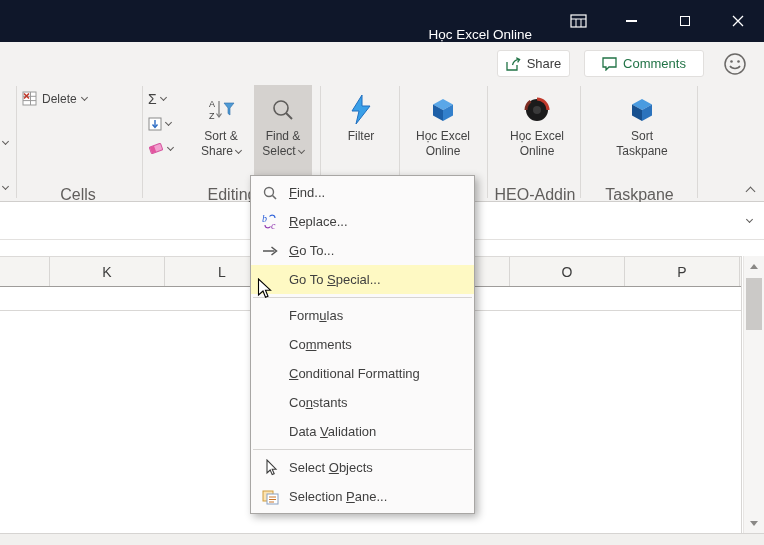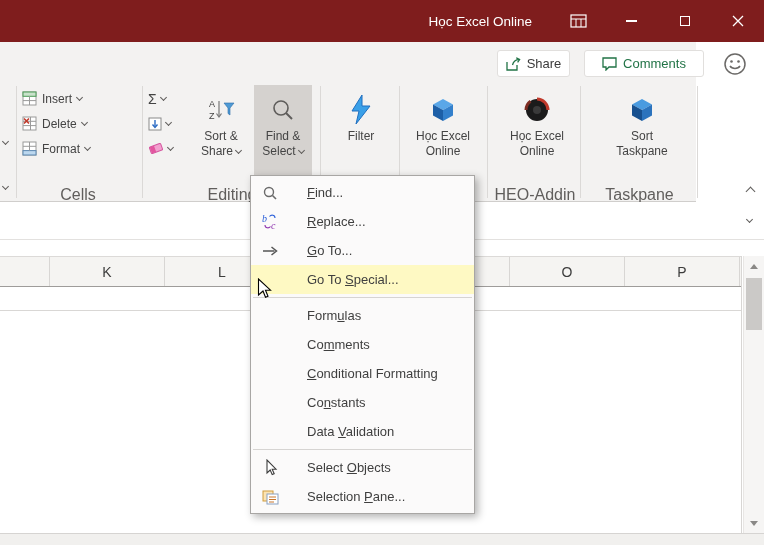--- a/index.html
+++ b/index.html
@@ -2,29 +2,29 @@
 <html><head>
 <meta charset="utf-8">
 <style>
   * { margin:0; padding:0; box-sizing:border-box; }
   html,body { width:764px; height:545px; }
   body { font-family:"Liberation Sans", sans-serif; background:#fff; }
   .app { position:relative; width:764px; height:545px; overflow:hidden; background:#fff; }
 
   
   .titlebar { position:absolute; left:0; top:0; width:764px; height:42px;
-    background:#7f1d1d; display:flex; align-items:center; }
+    background:#0f172a; display:flex; align-items:flex-end; }
   .tb-title { margin-left:auto; margin-right:20px; color:#fff; font-size:13.5px; }
   .tb-controls { display:flex; height:42px; }
   .ctl { width:53px; height:42px; display:flex; align-items:center; justify-content:center; }
   .min-glyph { width:11px; height:1.5px; background:#fff; }
   .max-glyph { width:10px; height:10px; border:1.3px solid #fff; }
 
   
-  .ribbon { position:absolute; left:0; top:42px; width:696px; height:160px;
+  .ribbon { position:absolute; left:0; top:42px; width:764px; height:160px;
     background:#f3f2f1; border-bottom:1px solid #d0cecc; }
   .qa-btn { position:absolute; top:8px; height:27px; background:#fff;
     border:1px solid #e1dfdd; border-radius:3px; display:flex; align-items:center;
     justify-content:center; gap:6px; font-size:13px; cursor:default; }
   .share-btn { left:497px; width:73px; color:#3b3b3b; }
   .comments-btn { left:584px; width:120px; color:#217346; }
   .smiley-btn { position:absolute; left:722px; top:9px; width:26px; height:26px;
     display:flex; align-items:center; justify-content:center; }
   .vsep { position:absolute; top:44px; height:112px; width:1px; background:#dbd9d7; }
   .cut-chev { position:absolute; left:3px; }
@@ -79,21 +79,21 @@
     border-top:5px solid #8a8886; }
   .scroll-thumb { position:absolute; left:2px; top:22px; width:16px; height:52px; background:#cbc9c7; }
 
   .bottom-bar { position:absolute; left:0; top:533px; width:764px; height:12px;
     background:#f1f0ee; border-top:1px solid #d6d4d2; }
 
   
   .ctx-menu { position:absolute; left:250px; top:175px; width:225px; background:#fbfafa;
     border:1px solid #a8a6a4; box-shadow:3px 3px 8px rgba(0,0,0,0.3); padding:2px 0; z-index:50; }
   .menu-item { display:flex; align-items:center; height:29px; font-size:13px; color:#3f3f3f;
-    padding-left:7px; cursor:default;gap:18px; }
+    padding-left:7px; cursor:default; }
   .menu-item.hl { background:#fef9c3; }
   .mi-icon { width:24px; height:18px; margin-right:7px; display:flex; align-items:center;
     justify-content:center; flex:0 0 24px; }
   .menu-sep { height:1px; background:#d6d4d2; margin:3px 2px; }
   .menu-item u { text-decoration:underline; }
 
   .mouse-cursor { position:absolute; left:257px; top:278px; z-index:60; }
 </style>
 </head>
 <body>
@@ -157,46 +157,26 @@
     <div class="vsep" style="left:320px"></div>
     <div class="vsep" style="left:399px"></div>
     <div class="vsep" style="left:487px"></div>
     <div class="vsep" style="left:580px"></div>
     <div class="vsep" style="left:697px"></div>
 
     <div class="cells-group">
       <div class="small-btn">
         <svg width="15" height="15">
             <rect x="1" y="1" width="13" height="13" fill="#fff" stroke="#9a9a9a"></rect>
-            <rect x="1" y="1" width="13" height="4.3" fill="#c9e2cb" stroke="#4a9b57"></rect>
-            <line x1="1" y1="9.6" x2="14" y2="9.6" stroke="#9a9a9a"></line>
-            <line x1="7.5" y1="5.3" x2="7.5" y2="14" stroke="#9a9a9a"></line>
-          </svg>
-        <span>Insert</span>
-        <span class="chev"></span>
-      </div>
-      <div class="small-btn">
-        <svg width="15" height="15">
-            <rect x="1" y="1" width="13" height="13" fill="#fff" stroke="#9a9a9a"></rect>
             <line x1="1" y1="5.3" x2="14" y2="5.3" stroke="#9a9a9a"></line>
             <line x1="1" y1="9.6" x2="14" y2="9.6" stroke="#9a9a9a"></line>
             <line x1="8.5" y1="1" x2="8.5" y2="14" stroke="#9a9a9a"></line>
             <path d="M2,2.5 L7,7.5 M7,2.5 L2,7.5" stroke="#c0392b" stroke-width="1.6"></path>
           </svg>
         <span>Delete</span>
-        <span class="chev"></span>
-      </div>
-      <div class="small-btn">
-        <svg width="15" height="15">
-            <rect x="1" y="1" width="13" height="13" fill="#fff" stroke="#9a9a9a"></rect>
-            <rect x="1" y="9.6" width="13" height="4.4" fill="#bcd8ef" stroke="#5b87b0"></rect>
-            <line x1="1" y1="5.3" x2="14" y2="5.3" stroke="#9a9a9a"></line>
-            <line x1="7.5" y1="1" x2="7.5" y2="9.6" stroke="#9a9a9a"></line>
-          </svg>
-        <span>Format</span>
         <span class="chev"></span>
       </div>
     </div>
     <div class="grp-label" style="left:22px; width:112px;">Cells</div>
 
     <div class="mini-col">
       <div class="mini-btn">
         <span class="sigma">Σ</span>
         <span class="chev"></span>
       </div>

